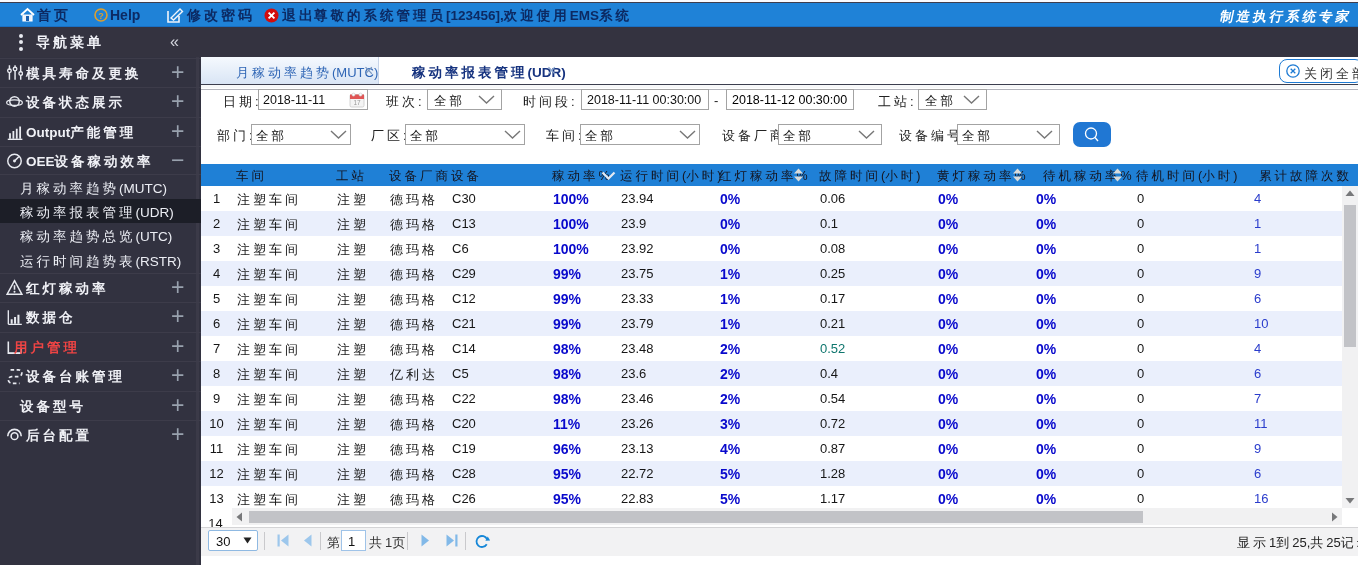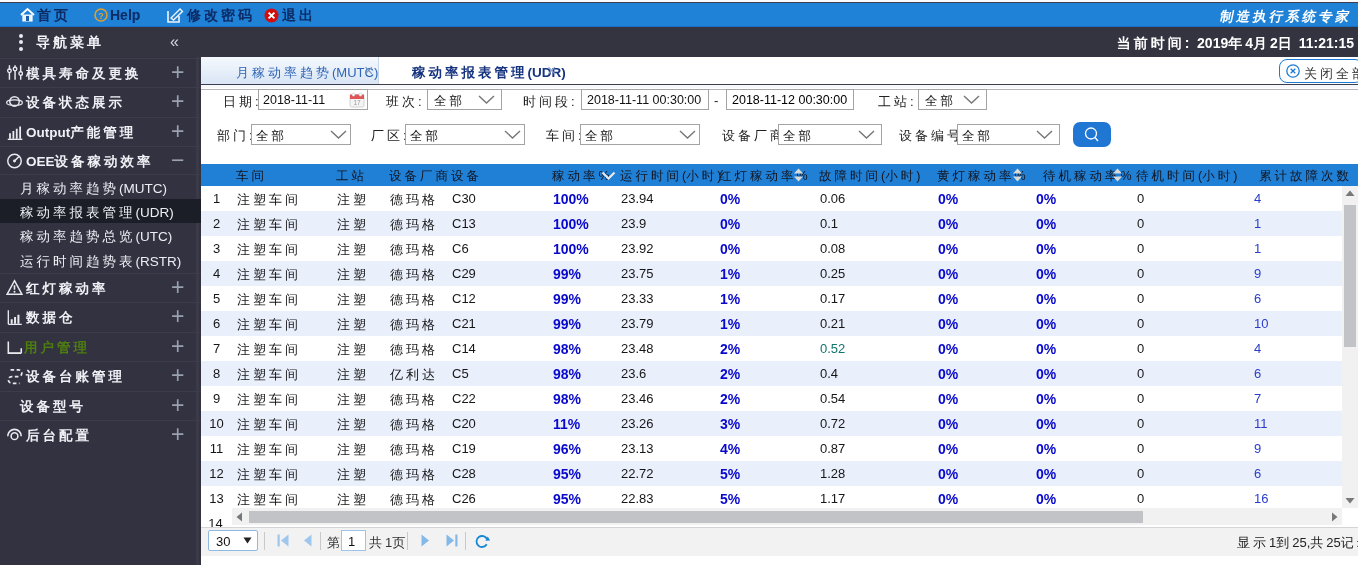--- a/index.html
+++ b/index.html
@@ -27,28 +27,28 @@
 <svg class="ab" style="left:167px;top:7px" width="18" height="17" viewBox="0 0 18 17">
 <path d="M1 4 L1 15 L12 15 L12 9" fill="none" stroke="#f0f4fa" stroke-width="1.6"></path>
 <path d="M4 11 L13 2 L15.5 4.5 L6.5 13 Z" fill="none" stroke="#f0f4fa" stroke-width="1.4"></path>
 </svg>
 <div class="ab" style="left:187px;top:6.5px;font-size:14px;color:#0c2a63;font-weight:bold;white-space:nowrap;"><i>修改密码</i></div>
 <svg class="ab" style="left:264px;top:7.5px" width="15" height="15" viewBox="0 0 15 15">
 <circle cx="7.5" cy="7.5" r="7" fill="#d40d0d"></circle>
 <path d="M4.6 4.6 L10.4 10.4 M10.4 4.6 L4.6 10.4" stroke="#fff" stroke-width="1.9"></path>
 </svg>
 <div class="ab" style="left:282px;top:6.5px;font-size:14px;color:#0c2a63;font-weight:bold;white-space:nowrap;"><i>退出</i></div>
+<div class="ab" style="left:314px;top:7px;font-size:13.5px;color:#0c2a63;font-weight:bold;white-space:nowrap;"><i>尊敬的系统管理员</i>[123456],<i>欢迎使用</i>EMS<i>系统</i></div>
 <div class="ab" style="left:1110px;top:8px;font-size:13.5px;color:#fff;font-weight:bold;white-space:nowrap;transform:skewX(-12deg);width:242px;text-align:right"><i>制造执行系统专家</i></div>
 <div class="ab" style="left:0;top:27px;width:1358px;height:30px;background:#343340"></div>
 <div class="ab" style="left:19px;top:33.5px;width:4px;height:4px;border-radius:50%;background:#e8eaf0"></div>
 <div class="ab" style="left:19px;top:40px;width:4px;height:4px;border-radius:50%;background:#e8eaf0"></div>
 <div class="ab" style="left:19px;top:46.5px;width:4px;height:4px;border-radius:50%;background:#e8eaf0"></div>
 <div class="ab" style="left:36px;top:34px;font-size:14px;color:#f2f3f8;font-weight:bold;white-space:nowrap;"><i>导航菜单</i></div>
 <div class="ab" style="left:170px;top:33px;font-size:16px;color:#d4d6de;font-weight:normal;white-space:nowrap;">«</div>
-<div class="ab" style="left:1100px;top:34.5px;font-size:14px;color:#fff;font-weight:bold;white-space:nowrap;width:254px;text-align:right"><i>当前时间</i>:&nbsp; 2019<i>年</i>4<i>月</i>2<i>日</i> 11:21:15</div>
 <div class="ab" style="left:0;top:57px;width:201px;height:508px;background:#323240"></div>
 <div class="ab" style="left:196px;top:57px;width:3px;height:508px;background:#3b3a48"></div>
 <div class="ab" style="left:0;top:57.8px;width:201px;height:1px;background:#3d3c4a"></div>
 <svg class="ab" style="left:6px;top:63.8px" width="17" height="18" viewBox="0 0 15 16">
       <path d="M3 1v4 M3 8v6 M8 1v2 M8 6v8 M13 1v6 M13 10v4" stroke="#e8eaf0" stroke-width="1.3"></path>
       <circle cx="3" cy="6" r="1.6" fill="none" stroke="#e8eaf0" stroke-width="1.2"></circle>
       <circle cx="8" cy="4.5" r="1.6" fill="none" stroke="#e8eaf0" stroke-width="1.2"></circle>
       <circle cx="13" cy="8.5" r="1.6" fill="none" stroke="#e8eaf0" stroke-width="1.2"></circle>
     </svg>
 <div class="ab" style="left:26px;top:64.8px;font-size:13.5px;color:#f0f1f6;font-weight:bold;white-space:nowrap;"><i>模具寿命及更换</i></div>
@@ -88,21 +88,21 @@
       <path d="M2 2v12.5 M2 14.5h12" stroke="#e8eaf0" stroke-width="1.2"></path>
       <path d="M5 14v-4 M8 14v-6 M11 14v-8" stroke="#e8eaf0" stroke-width="1.8"></path>
     </svg>
 <div class="ab" style="left:26px;top:309.4px;font-size:13.5px;color:#f0f1f6;font-weight:bold;white-space:nowrap;"><i>数据仓</i></div>
 <div class="ab" style="left:171px;top:303.4px;font-size:23px;color:#99a2ae;font-weight:100;white-space:nowrap;">+</div>
 <div class="ab" style="left:0;top:331.8px;width:201px;height:1px;background:#3d3c4a"></div>
 <svg class="ab" style="left:6px;top:337.8px" width="17" height="18" viewBox="0 0 15 16">
       <path d="M2 3 L2 13.5 L13.5 13.5 M13.5 13.5 L13.5 9" fill="none" stroke="#e8eaf0" stroke-width="1.4"></path>
       <path d="M2 13.5 L13 13.5" stroke="#e8eaf0" stroke-width="1.4"></path>
     </svg>
-<div class="ab" style="left:24px;top:338.8px;font-size:13.5px;color:#4d7c0f;font-weight:bold;white-space:nowrap;"><i>用户管理</i></div>
+<div class="ab" style="left:14px;top:338.8px;font-size:13.5px;color:#ef4444;font-weight:bold;white-space:nowrap;"><i>用户管理</i></div>
 <div class="ab" style="left:171px;top:332.8px;font-size:23px;color:#99a2ae;font-weight:100;white-space:nowrap;">+</div>
 <div class="ab" style="left:0;top:361.2px;width:201px;height:1px;background:#3d3c4a"></div>
 <svg class="ab" style="left:6px;top:367.2px" width="17" height="18" viewBox="0 0 15 16">
       <path d="M4 2.5 H11 a2.5 2.5 0 0 1 0 6 H5 a2.5 2.5 0 0 0 0 6 H12" fill="none" stroke="#e8eaf0" stroke-width="1.5" stroke-dasharray="3.2 2.2"></path>
     </svg>
 <div class="ab" style="left:26px;top:368.2px;font-size:13.5px;color:#f0f1f6;font-weight:bold;white-space:nowrap;"><i>设备台账管理</i></div>
 <div class="ab" style="left:171px;top:362.2px;font-size:23px;color:#99a2ae;font-weight:100;white-space:nowrap;">+</div>
 <div class="ab" style="left:0;top:390.6px;width:201px;height:1px;background:#3d3c4a"></div>
 <div class="ab" style="left:20px;top:397.6px;font-size:13.5px;color:#f0f1f6;font-weight:bold;white-space:nowrap;"><i>设备型号</i></div>
 <div class="ab" style="left:171px;top:391.6px;font-size:23px;color:#99a2ae;font-weight:100;white-space:nowrap;">+</div>

